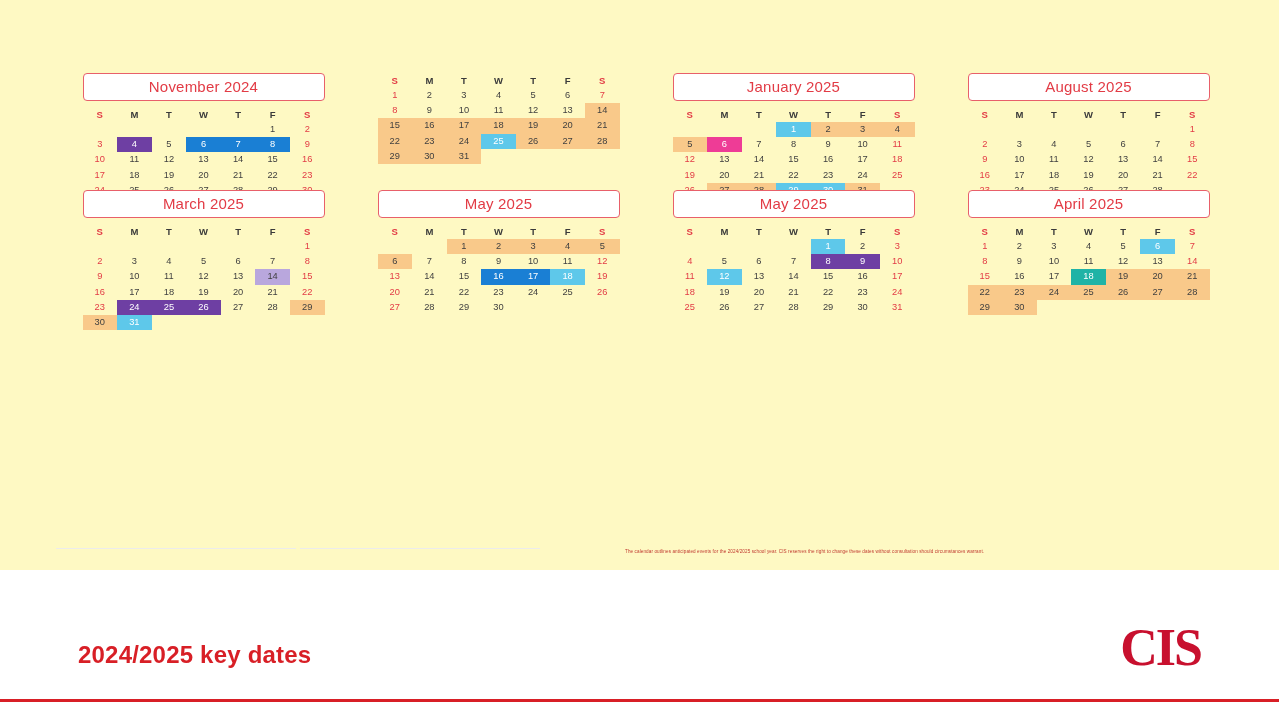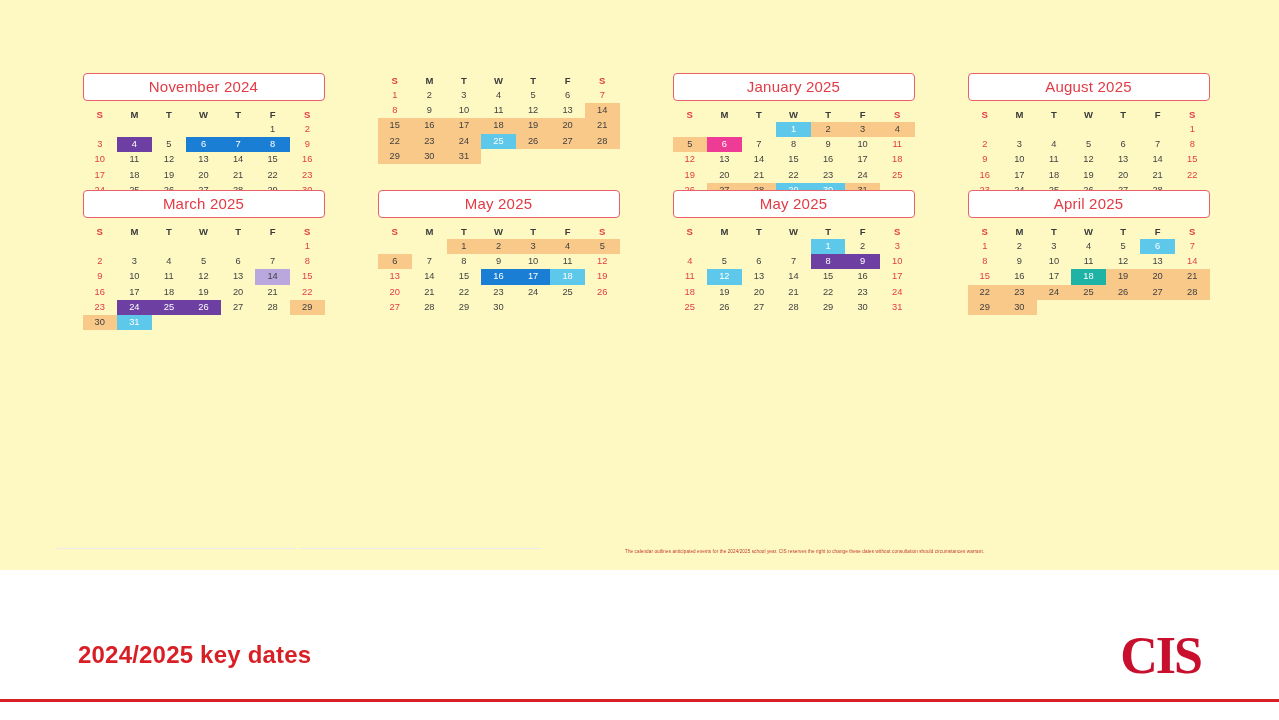--- a/index.html
+++ b/index.html
@@ -130,21 +130,20 @@
     width: 1279px;
     height: 3px;
     background: #d81f26;
   }
   .logo {
     position: absolute;
     right: 78px;
     top: 22px;
     display: flex;
     align-items: center;
-    margin-top: 8px;
   }
   .logo-mark {
     font-size: 52px;
     font-weight: bold;
     color: #c8102e;
     letter-spacing: -2px;
     line-height: 1;
     font-family: "Liberation Serif", serif;
   }
   .logo-text {

